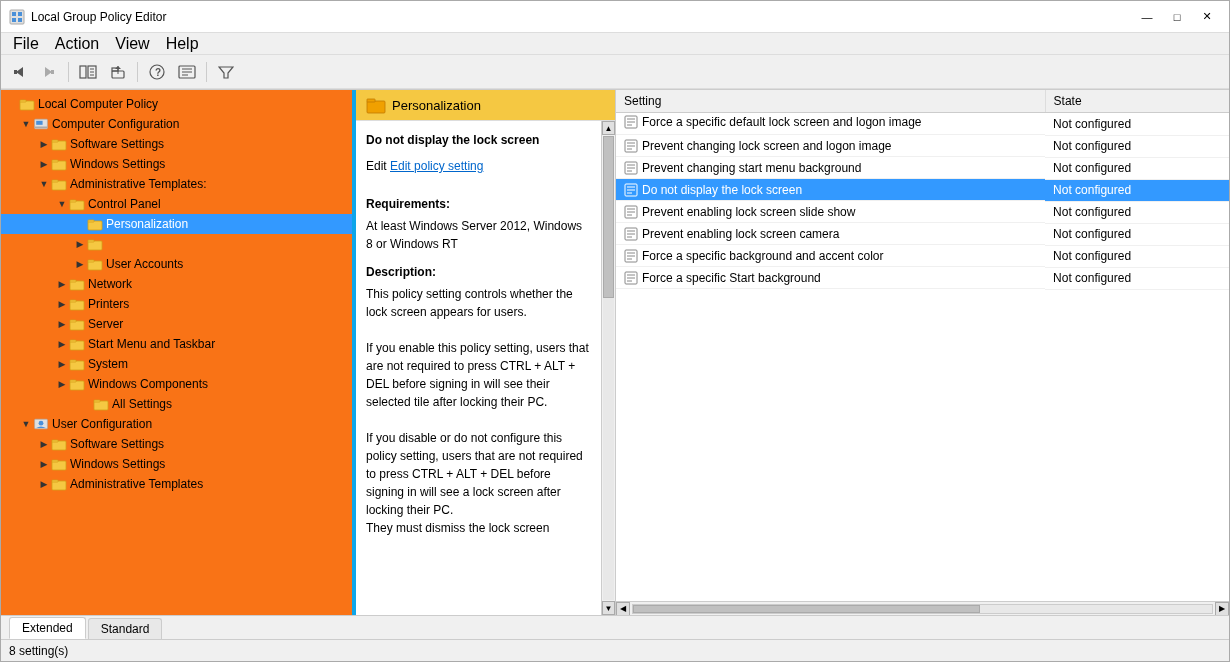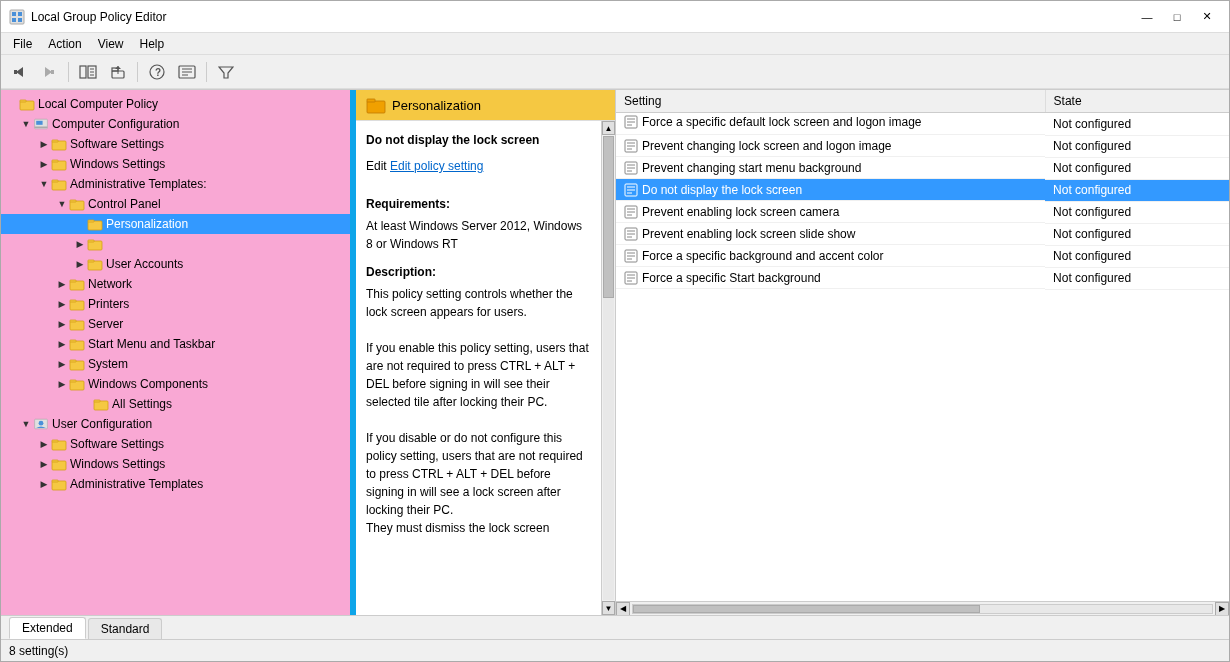--- a/index.html
+++ b/index.html
@@ -64,21 +64,21 @@
       height: 22px;
       display: flex;
       align-items: center;
       padding: 0 4px;
       border-bottom: 1px solid #ddd;
       background: #f0f0f0;
     }
     .menu-item {
       padding: 2px 8px;
       cursor: pointer;
-      font-size: 12px;
+      font-size: 16px;
     }
 
     
     .toolbar {
       height: 34px;
       display: flex;
       align-items: center;
       padding: 0 4px;
       border-bottom: 1px solid #ddd;
       background: #f0f0f0;
@@ -108,24 +108,24 @@
       display: flex;
       flex: 1;
       overflow: hidden;
       border-top: 1px solid #ccc;
     }
 
     
     .tree-pane {
       width: 355px;
       min-width: 355px;
-      border-right: 6px solid #0ea5e9;
+      border-right: 4px solid #0ea5e9;
       overflow-y: auto;
       overflow-x: hidden;
-      background: #f9a8d4;
+      background: #f97316;
       padding: 4px 0;
     }
     .tree-item {
       display: flex;
       align-items: center;
       padding: 2px 4px;
       cursor: pointer;
       white-space: nowrap;
       overflow: hidden;
       text-overflow: ellipsis;
@@ -721,35 +721,35 @@
               <tr>
                 <td style="display: flex; align-items: center; gap: 4px; height: 22px;">
                   <span style="width: 14px; height: 14px; flex-shrink: 0; display: inline-flex; align-items: center; justify-content: center;">
                     <svg width="14" height="14" viewBox="0 0 14 14">
     <rect x="1" y="1" width="12" height="12" rx="1" fill="none" stroke="#888" stroke-width="1"></rect>
     <line x1="3" y1="4" x2="11" y2="4" stroke="#888" stroke-width="1"></line>
     <line x1="3" y1="7" x2="11" y2="7" stroke="#888" stroke-width="1"></line>
     <line x1="3" y1="10" x2="8" y2="10" stroke="#888" stroke-width="1"></line>
   </svg>
                   </span>
-                  <span>Prevent enabling lock screen camera</span>
+                  <span>Prevent enabling lock screen slide show</span>
                 </td>
                 <td>Not configured</td>
               </tr>
               <tr>
                 <td style="display: flex; align-items: center; gap: 4px; height: 22px;">
                   <span style="width: 14px; height: 14px; flex-shrink: 0; display: inline-flex; align-items: center; justify-content: center;">
                     <svg width="14" height="14" viewBox="0 0 14 14">
     <rect x="1" y="1" width="12" height="12" rx="1" fill="none" stroke="#888" stroke-width="1"></rect>
     <line x1="3" y1="4" x2="11" y2="4" stroke="#888" stroke-width="1"></line>
     <line x1="3" y1="7" x2="11" y2="7" stroke="#888" stroke-width="1"></line>
     <line x1="3" y1="10" x2="8" y2="10" stroke="#888" stroke-width="1"></line>
   </svg>
                   </span>
-                  <span>Prevent enabling lock screen slide show</span>
+                  <span>Prevent enabling lock screen camera</span>
                 </td>
                 <td>Not configured</td>
               </tr>
               <tr>
                 <td style="display: flex; align-items: center; gap: 4px; height: 22px;">
                   <span style="width: 14px; height: 14px; flex-shrink: 0; display: inline-flex; align-items: center; justify-content: center;">
                     <svg width="14" height="14" viewBox="0 0 14 14">
     <rect x="1" y="1" width="12" height="12" rx="1" fill="none" stroke="#888" stroke-width="1"></rect>
     <line x1="3" y1="4" x2="11" y2="4" stroke="#888" stroke-width="1"></line>
     <line x1="3" y1="7" x2="11" y2="7" stroke="#888" stroke-width="1"></line>

